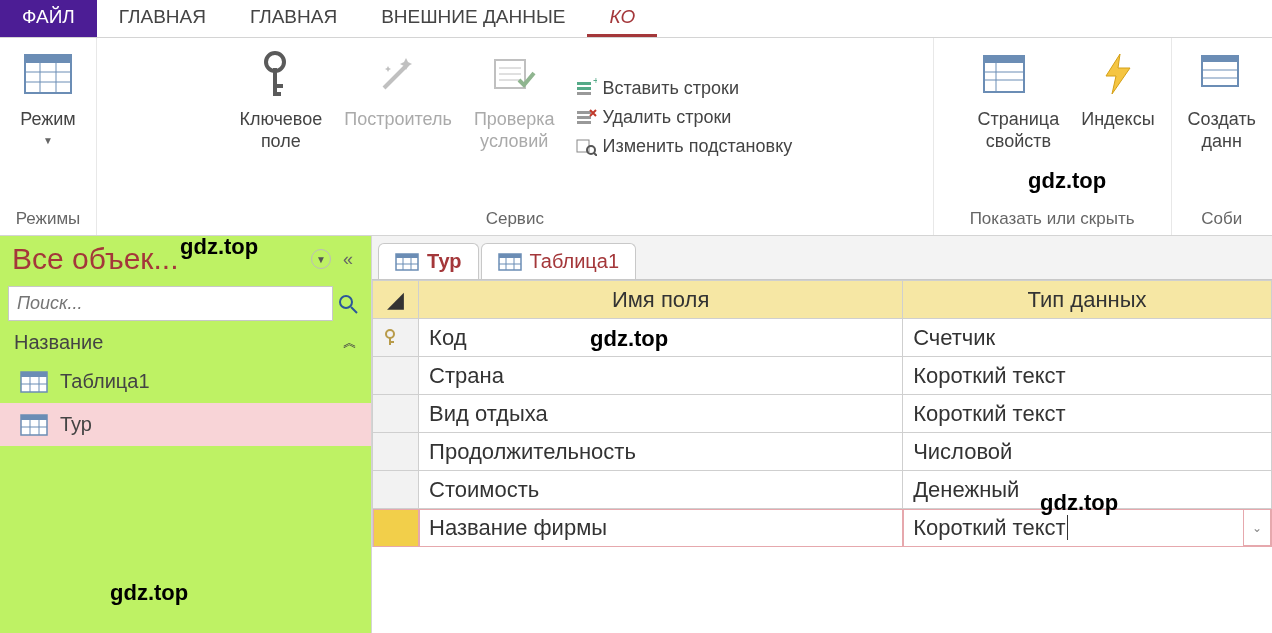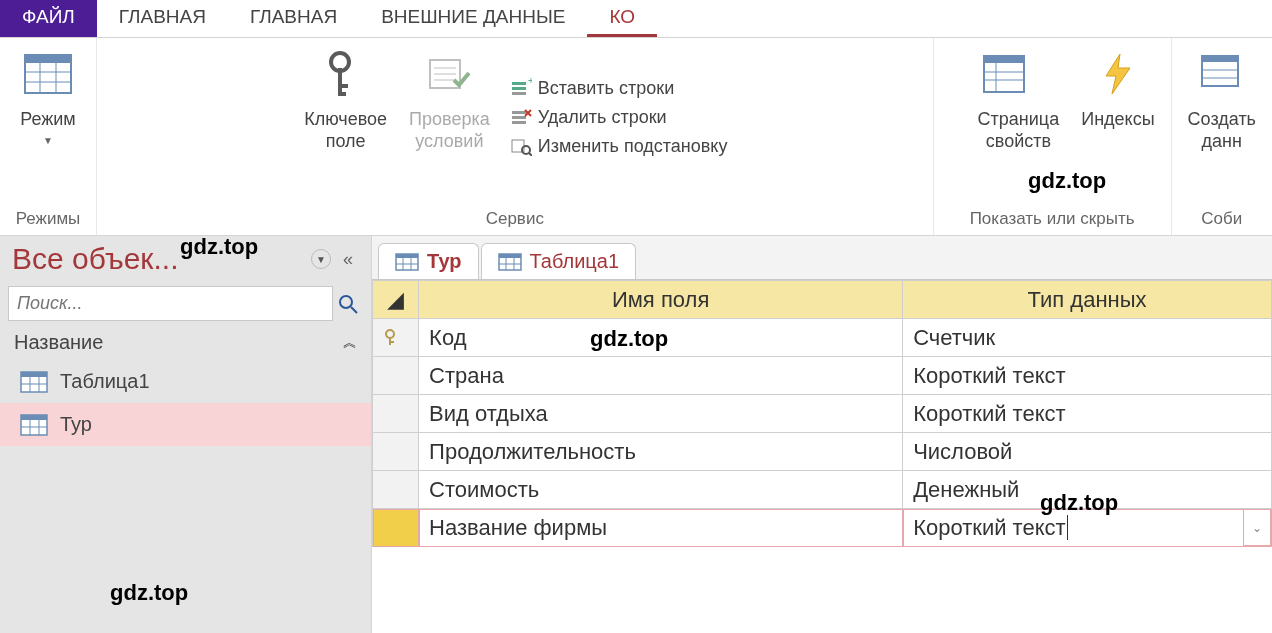--- a/index.html
+++ b/index.html
@@ -3,39 +3,39 @@
 <meta charset="utf-8">
 <style>
 * { box-sizing: border-box; margin: 0; padding: 0; }
 body { font-family: "Segoe UI", Tahoma, sans-serif; font-size: 18px; color: #333; background: #fff; width: 1272px; height: 633px; overflow: hidden; position: relative; }
 
 
 .ribbon-tabs { display: flex; height: 38px; border-bottom: 1px solid #d4d4d4; }
 .ribbon-tab { padding: 6px 22px; font-size: 19px; color: #444; cursor: pointer; }
 .ribbon-tab.active { background: #4c1d95; color: #fff; }
 .ribbon-tab.partial { color: #a4373a; }
-.ribbon-tab.highlight { border-bottom: 3px solid #a4373a; }
+.ribbon-tab.highlight { border-bottom: 3px solid #a4373a; font-style: italic; }
 
 
 .ribbon { display: flex; height: 198px; border-bottom: 1px solid #d4d4d4; background: #fff; }
 .ribbon-group { display: flex; flex-direction: column; align-items: center; border-right: 1px solid #e8e8e8; padding: 4px 8px 2px; }
 .ribbon-group-items { display: flex; flex: 1; align-items: flex-start; gap: 6px; }
 .ribbon-group-label { font-size: 17px; color: #666; padding: 4px 0; }
 .ribbon-btn { display: flex; flex-direction: column; align-items: center; justify-content: flex-start; padding: 6px 8px; text-align: center; font-size: 18px; line-height: 22px; color: #444; min-width: 80px; }
 .ribbon-btn.disabled { color: #aaa; }
 .ribbon-btn .icon-box { width: 52px; height: 52px; margin-bottom: 8px; display: flex; align-items: center; justify-content: center; }
 .ribbon-small-btn { display: flex; align-items: center; gap: 6px; font-size: 18px; color: #444; padding: 4px 6px; white-space: nowrap; }
 .ribbon-small-col { display: flex; flex-direction: column; justify-content: center; height: 150px; }
 
 
 svg { display: block; }
 
 
 .main { display: flex; height: calc(633px - 38px - 198px); }
-.nav-pane { width: 372px; border-right: 1px solid #d4d4d4; background: #e5e5e5; }
+.nav-pane { width: 372px; border-right: 1px solid #d4d4d4; background: #bef264; }
 .nav-header { display: flex; align-items: center; justify-content: space-between; padding: 6px 12px; }
 .nav-title { font-size: 30px; color: #a4373a; white-space: nowrap; overflow: hidden; text-overflow: ellipsis; flex: 1; }
 .nav-header .chev { color: #666; font-size: 18px; padding: 0 6px; }
 .nav-header .dd { width: 20px; height: 20px; border: 1px solid #bbb; border-radius: 50%; display: flex; align-items: center; justify-content: center; font-size: 10px; color: #555; margin: 0 6px; }
 .search-row { display: flex; align-items: center; padding: 4px 8px; gap: 0; }
 .search-row input { flex: 1; border: 1px solid #c8c8c8; padding: 6px 8px; font-size: 18px; font-style: italic; color: #888; }
 .search-row .mag { width: 30px; height: 30px; display: flex; align-items: center; justify-content: center; color: #2b579a; }
 .nav-section { display: flex; align-items: center; justify-content: space-between; padding: 6px 14px; font-size: 20px; color: #444; }
 .nav-item { display: flex; align-items: center; gap: 12px; padding: 10px 20px; font-size: 20px; color: #444; }
 .nav-item.selected { background: #f8d4d7; }
@@ -105,20 +105,30 @@
             <rect x="13" y="18" width="4" height="26" fill="#5a5a5a"></rect>
             <rect x="13" y="34" width="10" height="4" fill="#5a5a5a"></rect>
             <rect x="13" y="42" width="8" height="4" fill="#5a5a5a"></rect>
           </svg>
         </div>
         <span style="white-space:pre-line;">Ключевое
 поле</span>
       </div>
       <div class="ribbon-btn disabled">
         <div class="icon-box">
+          <svg width="44" height="44" viewBox="0 0 44 44">
+            <line x1="8" y1="36" x2="32" y2="12" stroke="#c0c0c0" stroke-width="4"></line>
+            <path d="M30 6 l2 4 l4 2 l-4 2 l-2 4 l-2 -4 l-4 -2 l4 -2 z" fill="#c0c0c0"></path>
+            <path d="M12 14 l1 2 l2 1 l-2 1 l-1 2 l-1 -2 l-2 -1 l2 -1 z" fill="#c0c0c0"></path>
+          </svg>
+        </div>
+        <span>Построитель</span>
+      </div>
+      <div class="ribbon-btn disabled">
+        <div class="icon-box">
           <svg width="46" height="44" viewBox="0 0 46 44">
             <rect x="4" y="8" width="30" height="28" fill="#fff" stroke="#c0c0c0" stroke-width="2"></rect>
             <line x1="8" y1="16" x2="30" y2="16" stroke="#c0c0c0"></line>
             <line x1="8" y1="22" x2="30" y2="22" stroke="#c0c0c0"></line>
             <line x1="8" y1="28" x2="30" y2="28" stroke="#c0c0c0"></line>
             <path d="M28 28 l5 5 l10 -12" fill="none" stroke="#8fb58f" stroke-width="4"></path>
           </svg>
         </div>
         <span style="white-space:pre-line;">Проверка
 условий</span>

